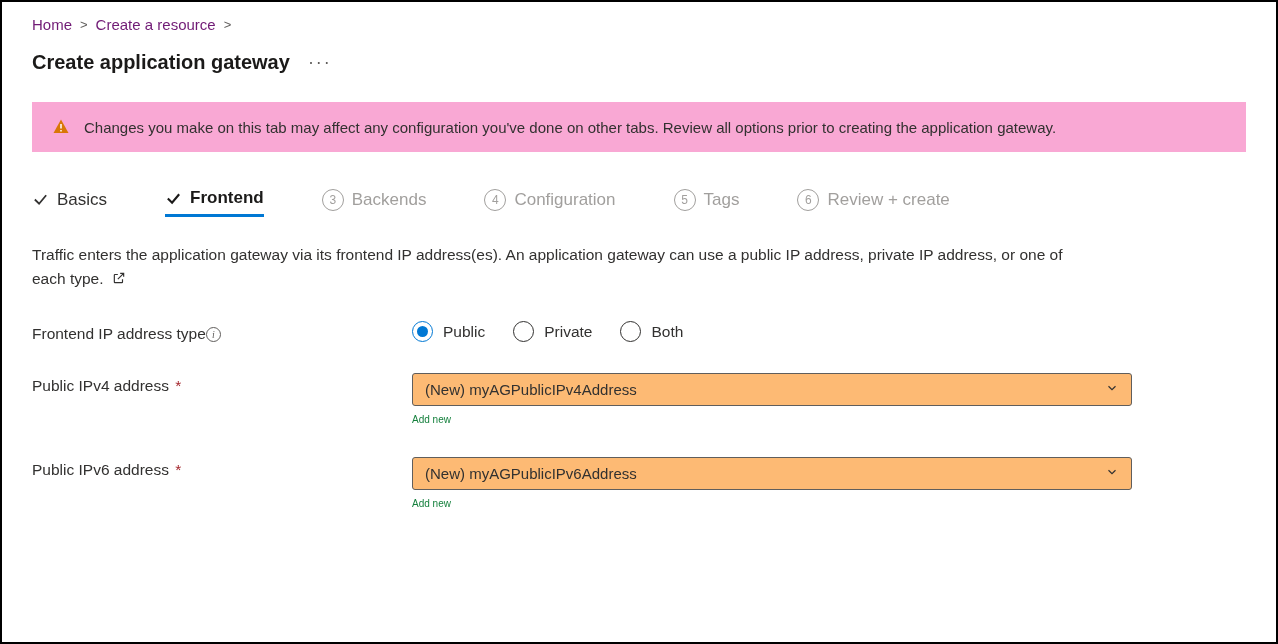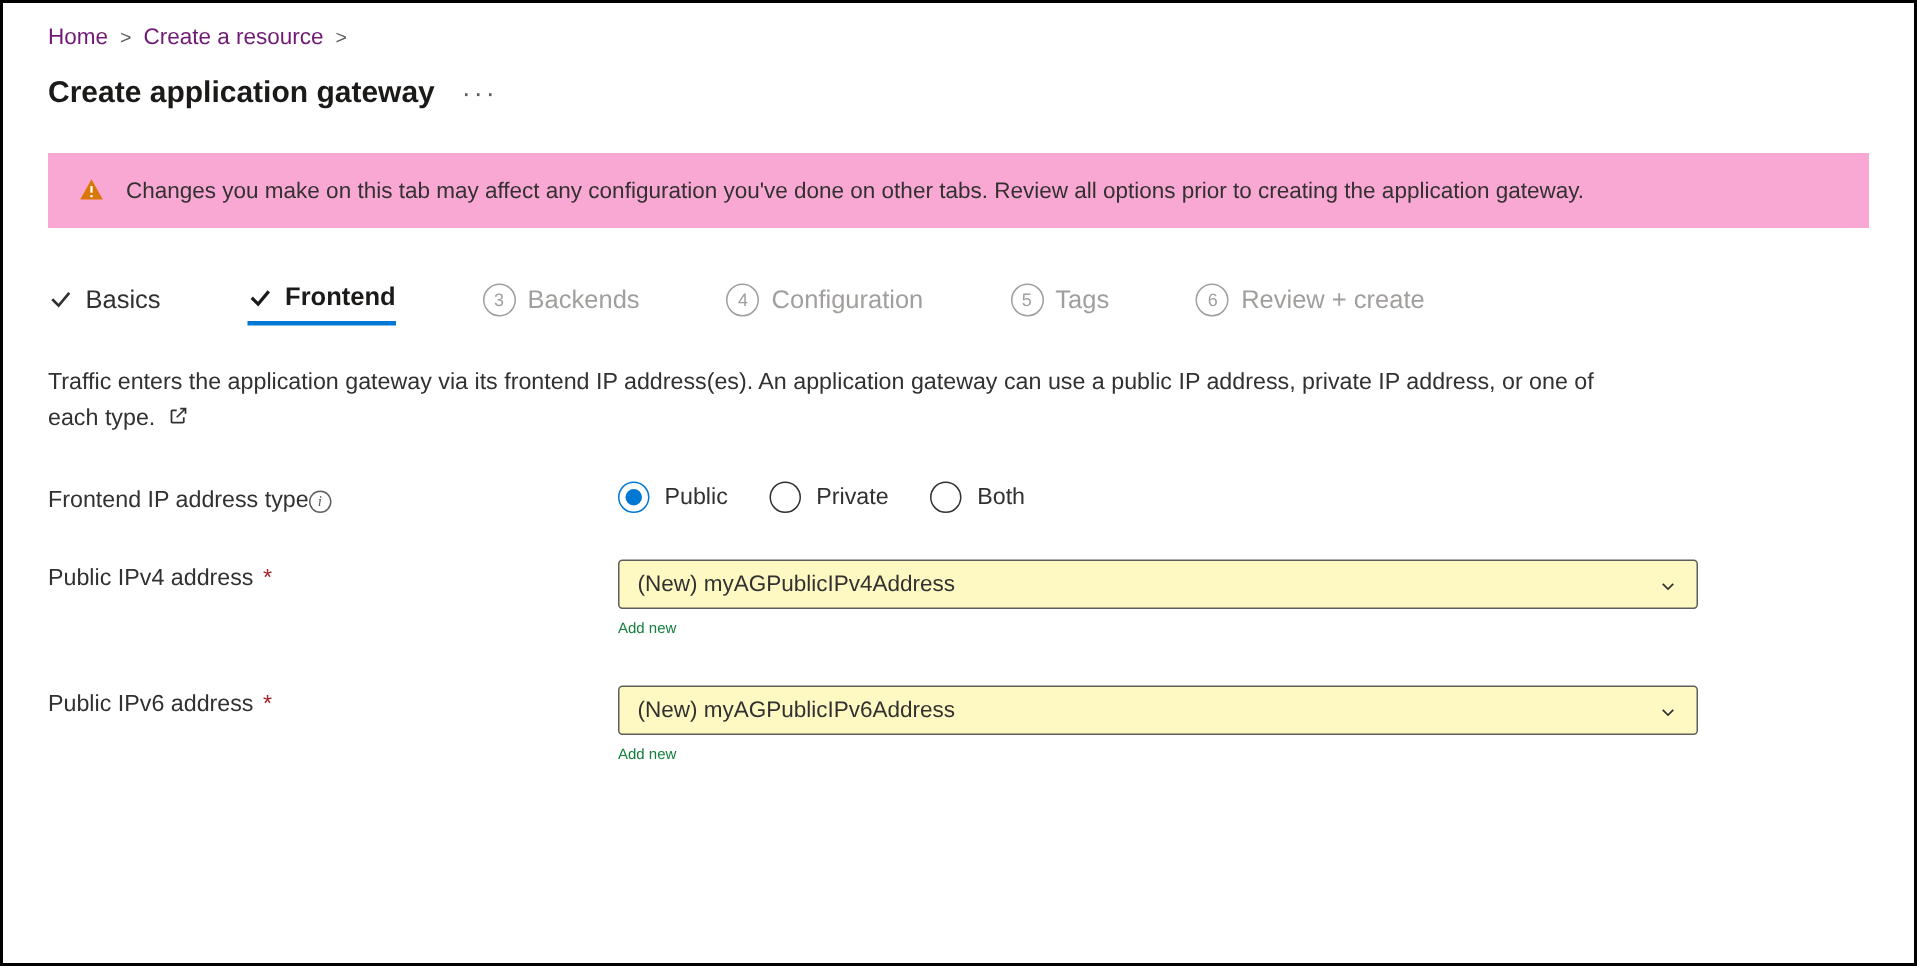--- a/index.html
+++ b/index.html
@@ -121,28 +121,28 @@
     }
     .radio-outer.selected { border-color: #0078d4; }
     .radio-inner {
       width: 11px;
       height: 11px;
       background: #0078d4;
       border-radius: 50%;
     }
     .dropdown {
       display: flex;
-      align-items: flex-end;
+      align-items: flex-start;
       justify-content: space-between;
       border: 1.3px solid #605e5c;
       border-radius: 3px;
       padding: 7px 12px;
       font-size: 15px;
       color: #323130;
-      background: #fef9c3;
+      background: #fdba74;
       cursor: pointer;
       width: 100%;
     }
     .chevron { width: 14px; height: 14px; }
     .add-new {
       color: #15803d;
       font-size: 10px;
       margin-top: 8px;
       cursor: pointer;
       display: inline-block;

